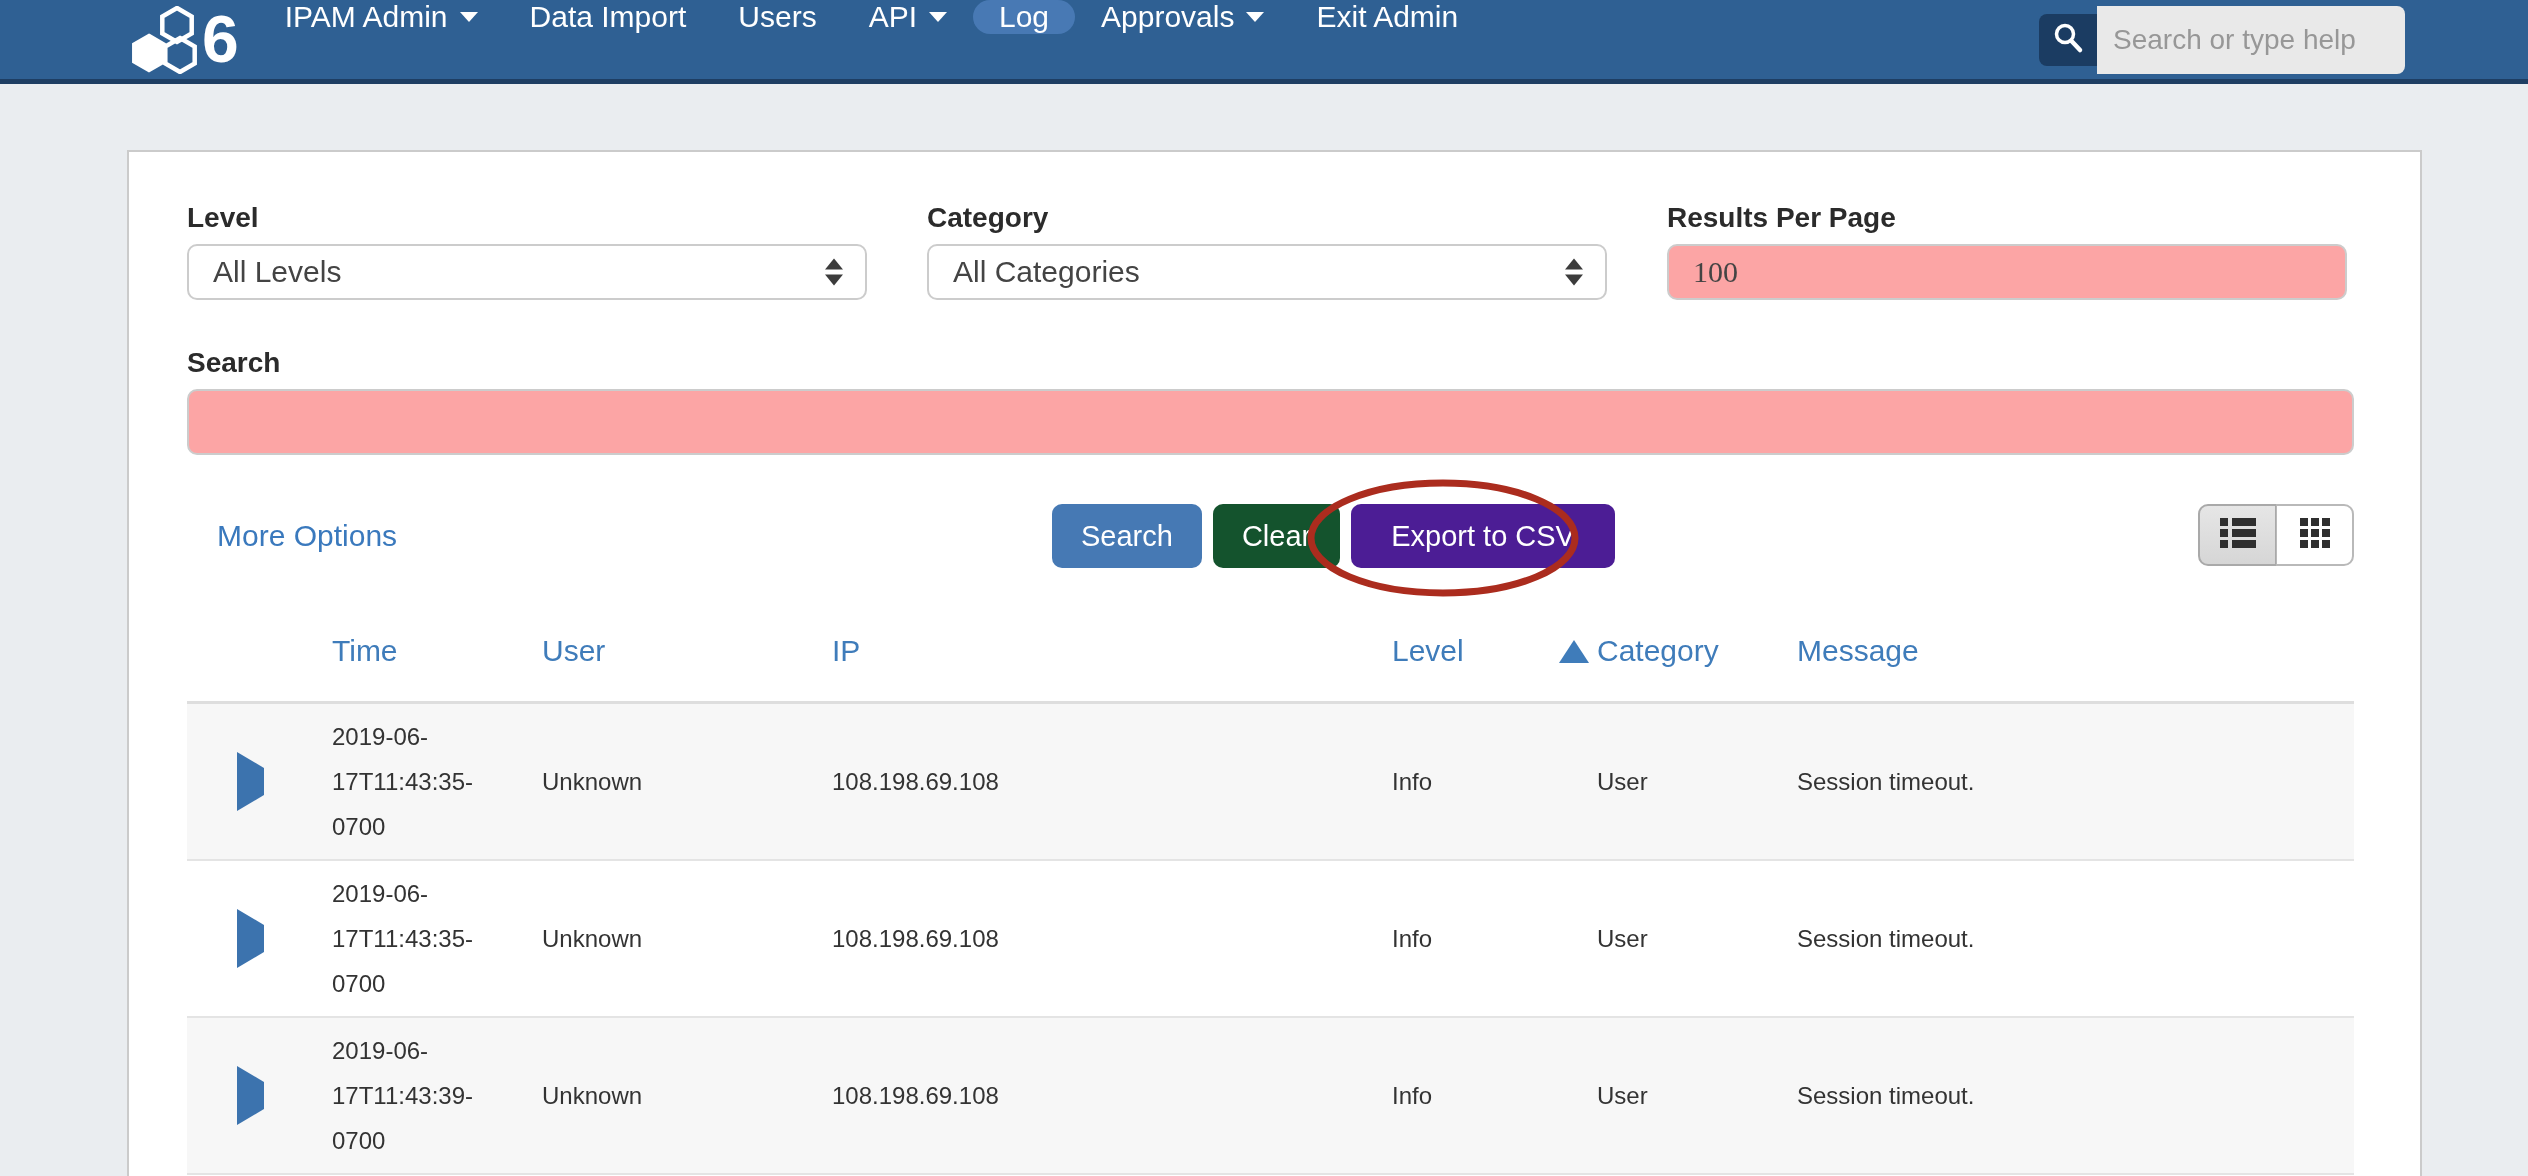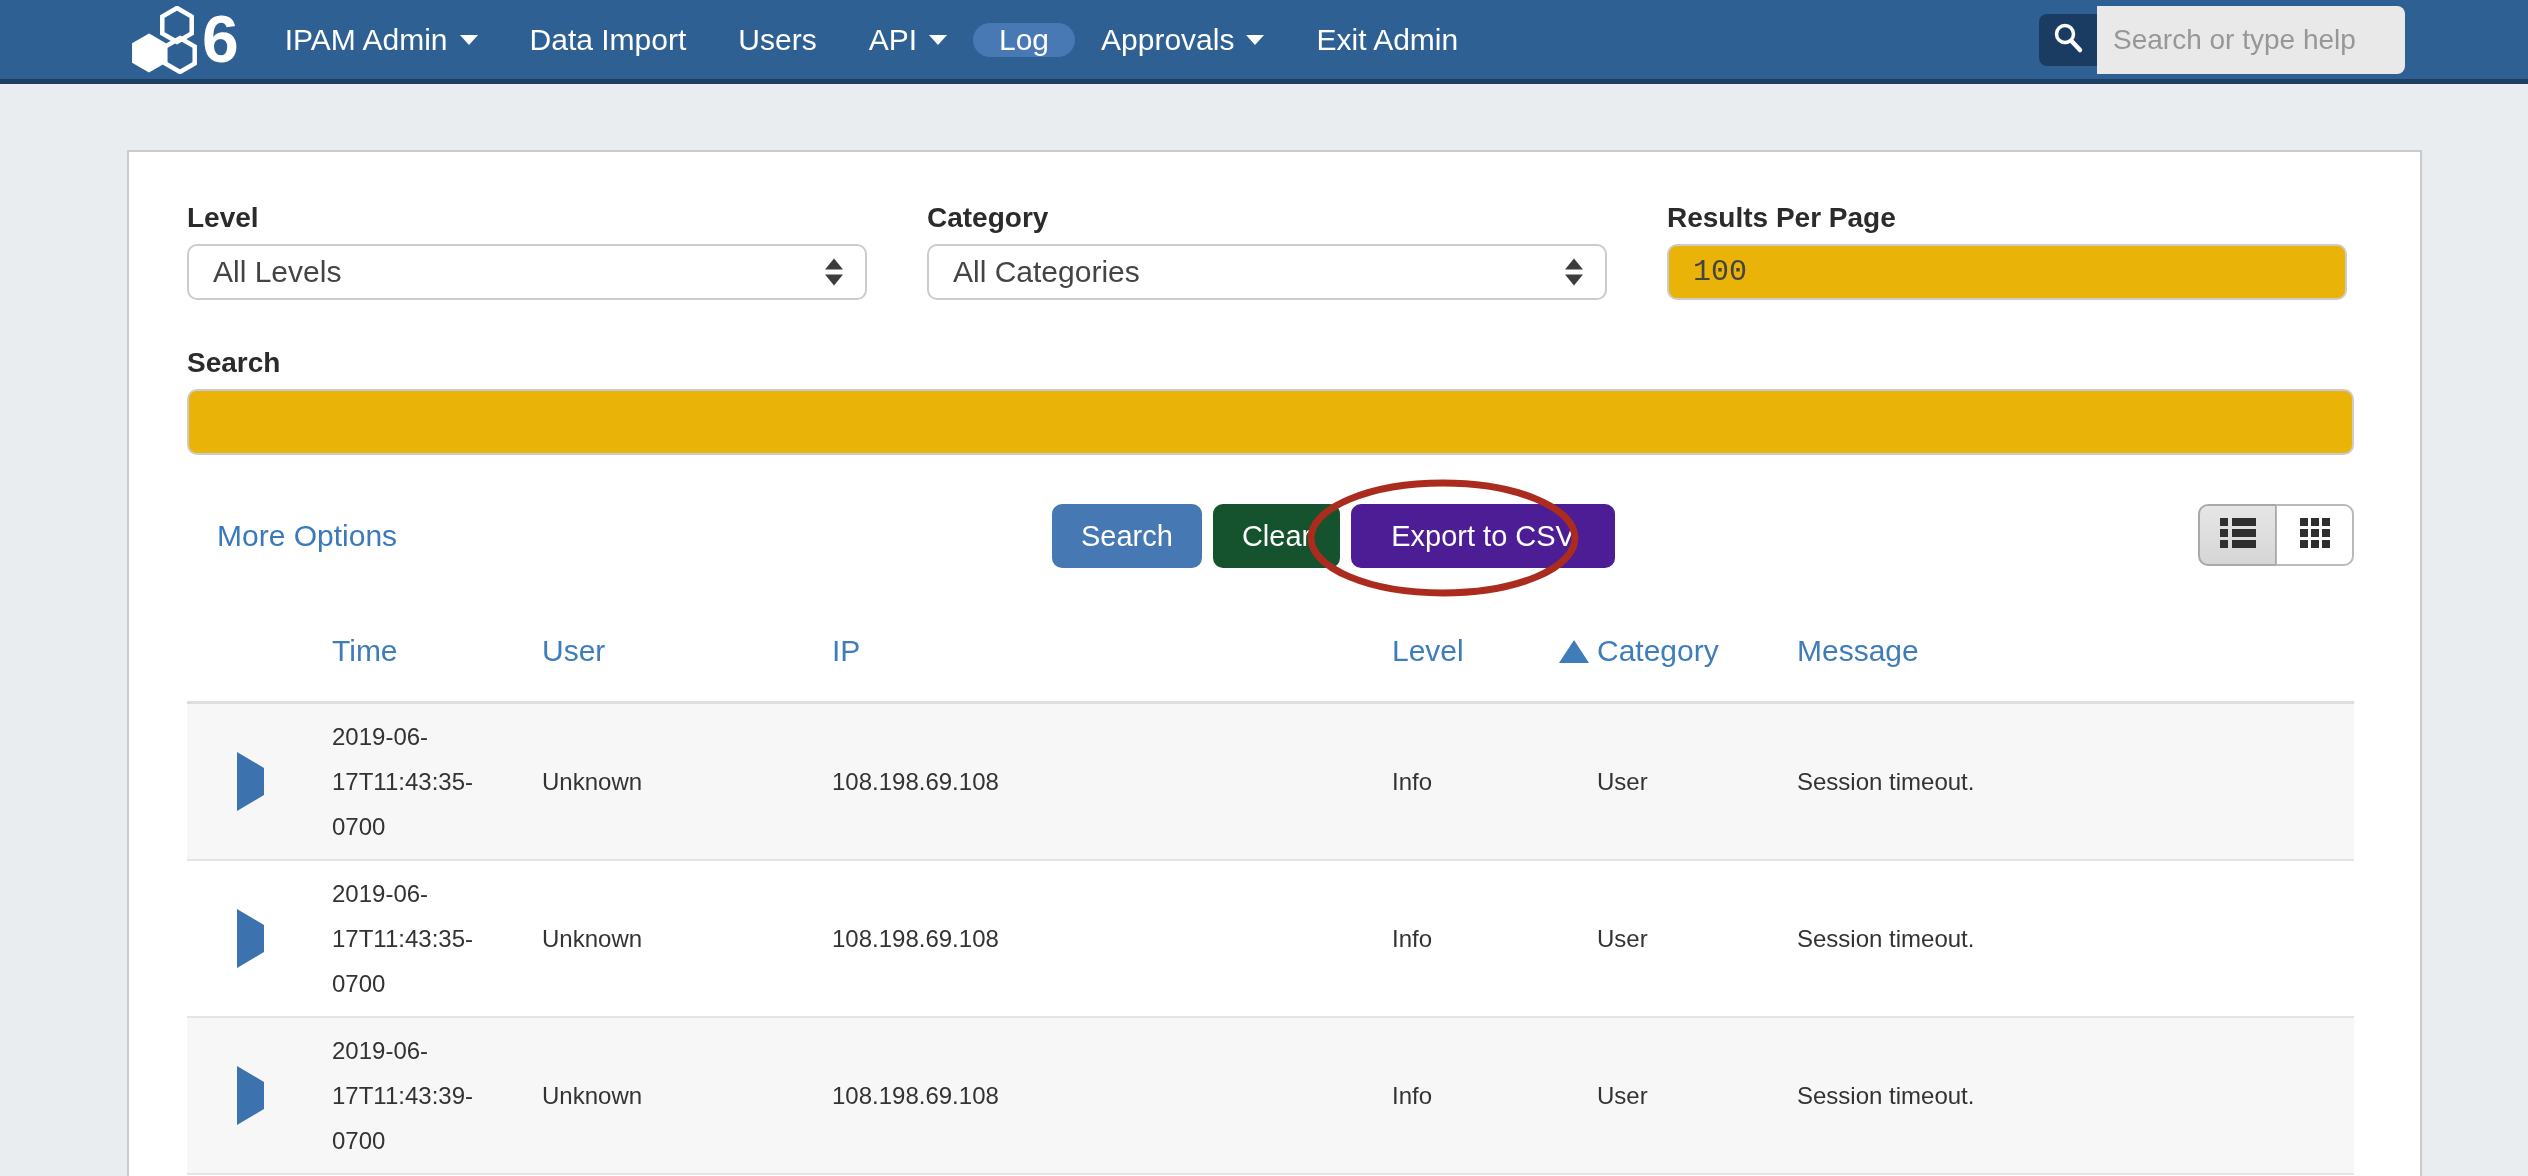--- a/index.html
+++ b/index.html
@@ -16,21 +16,21 @@
     border-bottom: 5px solid #1e3e63;
     display: flex; align-items: stretch;
     padding-left: 132px;
   }
   .brand { display: flex; align-items: center; margin-right: 20px; }
   .brand svg { display: block; }
   .brand-6 {
     color: #fff; font-size: 66px; font-weight: bold;
     margin-left: 4px; line-height: 79px;
   }
-  .nav-items { display: flex; align-items: center; }
+  .nav-items { display: flex; align-items: flex-start; }
   .nav-item {
     display: flex; align-items: center;
     padding: 0 26px; color: #fff; font-size: 30px;
     cursor: pointer; white-space: nowrap;
   }
   .nav-item.active { background: #4879b4; border-radius: 21px; }
   .caret {
     display: inline-block; margin-left: 12px;
     width: 0; height: 0;
     border-left: 9px solid transparent; border-right: 9px solid transparent;
@@ -82,21 +82,21 @@
     border-bottom: 11px solid #3c3c3c;
   }
   .spin-down {
     width: 0; height: 0;
     border-left: 9px solid transparent; border-right: 9px solid transparent;
     border-top: 11px solid #3c3c3c;
   }
   .text-input {
     width: 100%; height: 56px; border: 2px solid #ccc; border-radius: 10px;
     font-size: 30px; color: #444; padding: 0 24px;
-    font-family: Liberation Mono, monospace; outline: none; background: #eab308;
+    font-family: Liberation Serif, serif; outline: none; background: #fca5a5;
   }
   .search-group { margin-top: 49px; }
   .search-input-lg { height: 66px; }
 
   
   .actions-row { position: relative; height: 64px; margin-top: 49px; }
   .more-options {
     position: absolute; left: 30px; top: 50%; transform: translateY(-50%);
     color: #3a79bd; font-size: 30px; text-decoration: none; cursor: pointer;
   }

